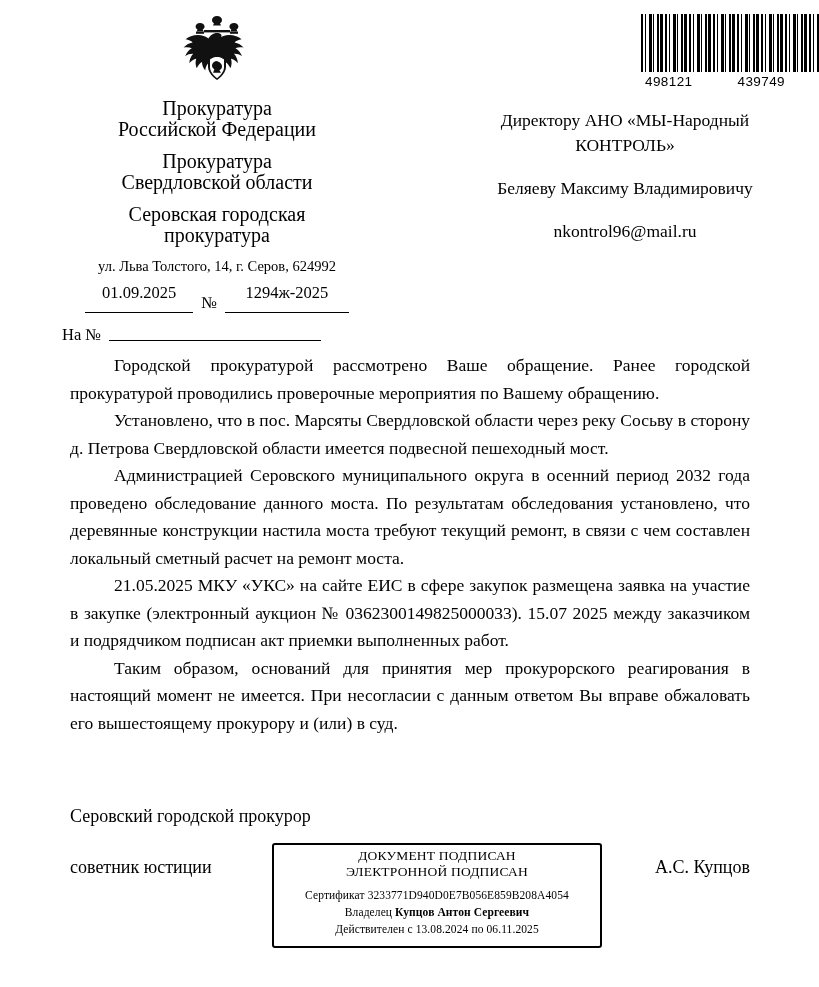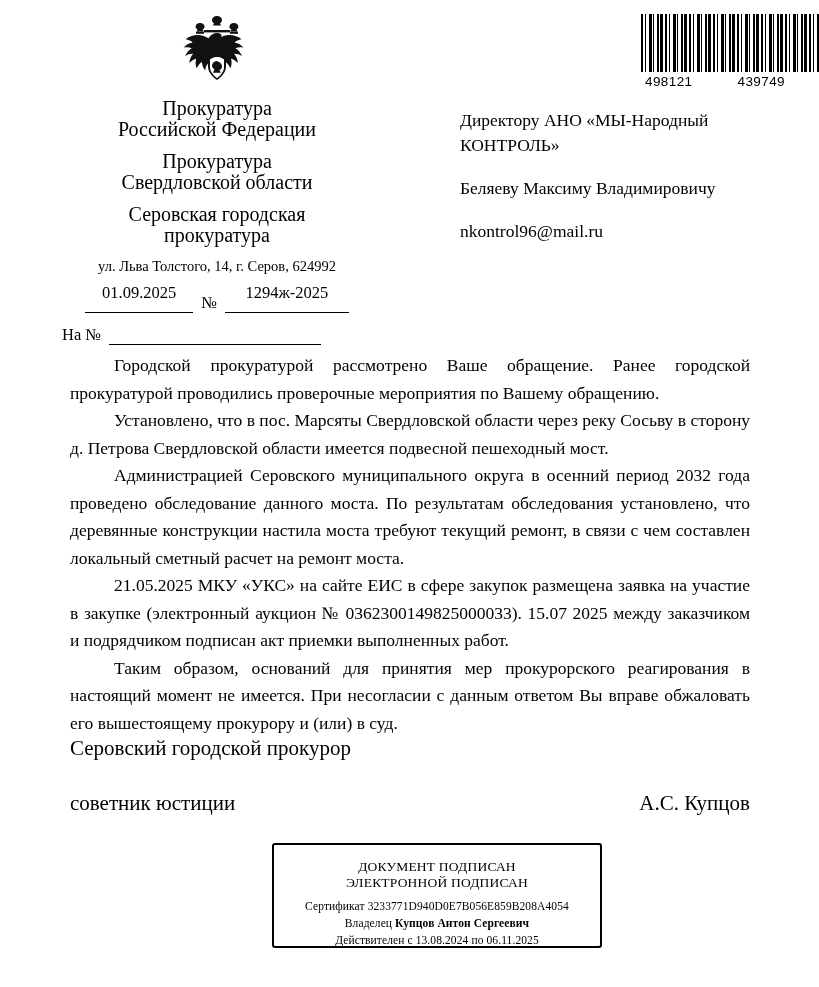--- a/index.html
+++ b/index.html
@@ -66,21 +66,21 @@
     border-bottom: 1px solid #000;
     display: inline-block;
     text-align: center;
     padding-bottom: 10px;
     line-height: 19px;
   }
   .f-date { width: 108px; }
   .f-num  { width: 124px; }
   .na-row {
     display: flex;
-    align-items: flex-end;
+    align-items: center;
     font-size: 16.5px;
     gap: 8px;
     margin-top: 12px;
     padding-left: 10px;
   }
   .f-na { width: 212px; }
 
   
   .barcode-block {
     position: absolute;
@@ -112,64 +112,64 @@
 
   
   .addressee {
     position: absolute;
     left: 460px;
     top: 108px;
     width: 330px;
     font-size: 17.5px;
     line-height: 25px;
   }
-  .addressee p { margin: 0 0 18px 0; }
+  .addressee p { margin: 0 0 18px 0; text-align: center; }
 
   
   .body-text {
     position: absolute;
     left: 70px;
     top: 352px;
     width: 680px;
     font-size: 17.5px;
     line-height: 27.5px;
     text-align: justify;
   }
   .body-text p {
     margin: 0 0 0 0;
     text-indent: 44px;
   }
 
   
   .signature {
     position: absolute;
     left: 70px;
-    top: 736px;
+    top: 806px;
     width: 680px;
-    font-size: 21px;
+    font-size: 18px;
   }
   .sig-role-1 { margin-bottom: 30px; }
   .sig-row {
     display: flex;
     justify-content: space-between;
     align-items: baseline;
   }
 
   
   .stamp {
     position: absolute;
     left: 272px;
     top: 843px;
     width: 330px;
     height: 105px;
     border: 2px solid #000;
     border-radius: 3px;
     box-sizing: border-box;
     text-align: center;
-    padding-top: 14px;
+    padding-top: 3px;
     font-family: "Liberation Serif", serif;
   }
   .stamp-title {
     font-size: 13.5px;
     line-height: 16px;
     letter-spacing: 0.2px;
   }
   .stamp-line {
     font-size: 11.5px;
     line-height: 17px;

